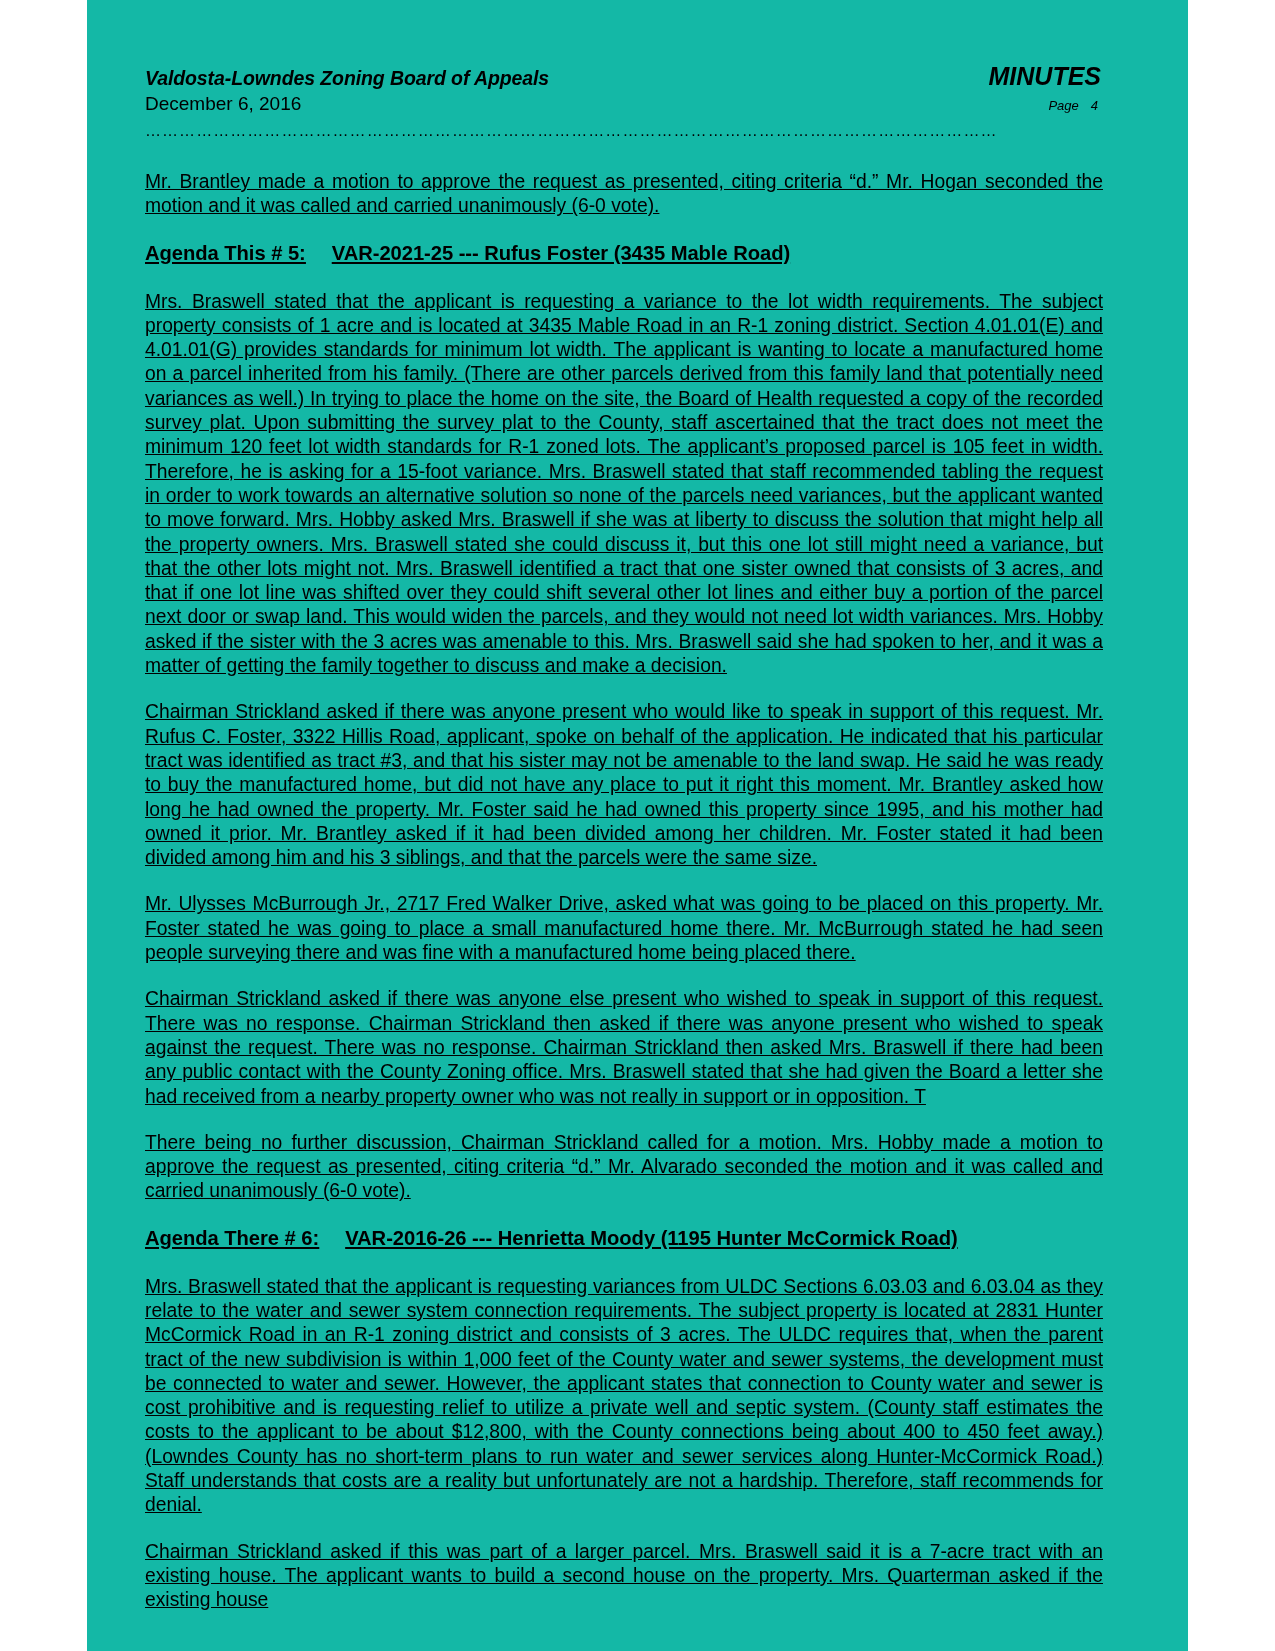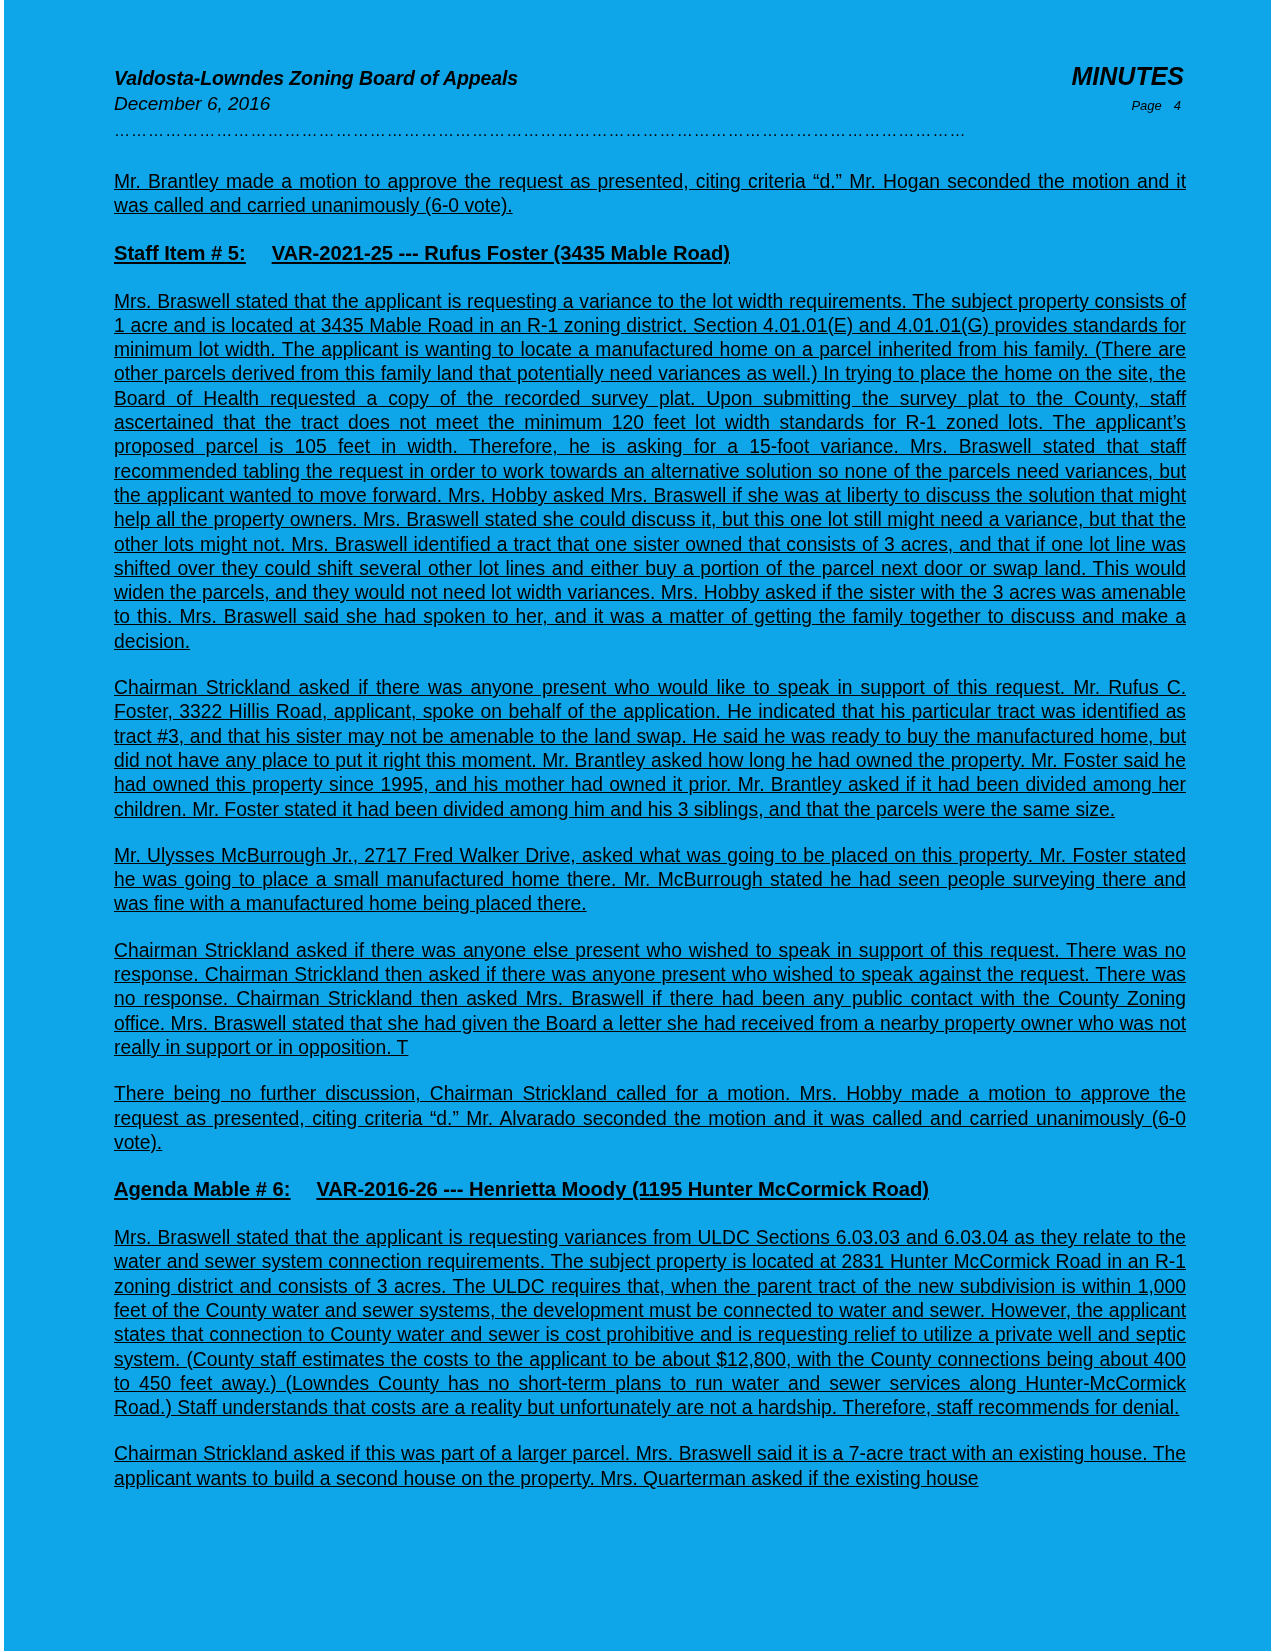--- a/index.html
+++ b/index.html
@@ -7,26 +7,26 @@
     margin: 0;
     padding: 0;
     background: #ffffff;
   }
   body {
     font-family: "Liberation Sans", sans-serif;
     color: #000000;
   }
   .page {
     position: relative;
-    width: 1267px;
+    width: 1101px;
     height: 1651px;
     margin: 0 auto;
-    background: #0ea5e9;
+    background: #14b8a6;
     box-sizing: border-box;
-    padding: 62px 85px 0 110px;
+    padding: 62px 85px 0 58px;
     overflow: hidden;
   }
   
   .doc-header {
     width: 100%;
   }
   .hdr-row {
     display: flex;
     justify-content: space-between;
     align-items: baseline;
@@ -41,21 +41,20 @@
   }
   .hdr-right-title {
     font-size: 25px;
     font-weight: bold;
     font-style: italic;
     white-space: nowrap;
     padding-right: 2px;
   }
   .hdr-left-date {
     font-size: 19px;
-    font-style: italic;
     white-space: nowrap;
   }
   .hdr-right-page {
     font-size: 13px;
     font-style: italic;
     white-space: nowrap;
     padding-right: 5px;
   }
   .hdr-row.second {
     margin-top: 2px;
@@ -121,35 +120,35 @@
       </div>
     </div>
     <div class="dot-rule">……………………………………………………………………………………………………………………………………</div>
   </div>
 
   <div class="doc-body">
 
     <p class="para">Mr. Brantley made a motion to approve the request as presented, citing criteria “d.”  Mr. Hogan seconded the motion and it was called and carried unanimously (6-0 vote).</p>
 
     <h2 class="agenda-head">
-      <span class="label">Staff Item  # 5:</span><span class="gap"></span><span>VAR-2021-25 --- Rufus Foster (3435 Mable Road)</span>
+      <span class="label">Agenda This  # 5:</span><span class="gap"></span><span>VAR-2021-25 --- Rufus Foster (3435 Mable Road)</span>
     </h2>
 
     <p class="para">Mrs. Braswell stated that the applicant is requesting a variance to the lot width requirements.  The subject property consists of 1 acre and is located at 3435 Mable Road in an R-1 zoning district.  Section 4.01.01(E) and 4.01.01(G) provides standards for minimum lot width.  The applicant is wanting to locate a manufactured home on a parcel inherited from his family.  (There are other parcels derived from this family land that potentially need variances as well.)  In trying to place the home on the site, the Board of Health requested a copy of the recorded survey plat.  Upon submitting the survey plat to the County, staff ascertained that the tract does not meet the minimum 120 feet lot width standards for R-1 zoned lots.  The applicant’s proposed parcel is 105 feet in width.  Therefore, he is asking for a 15-foot variance.  Mrs. Braswell stated that staff recommended tabling the request in order to work towards an alternative solution so none of the parcels need variances, but the applicant wanted to move forward.  Mrs. Hobby asked Mrs. Braswell if she was at liberty to discuss the solution that might help all the property owners. Mrs. Braswell stated she could discuss it, but this one lot still might need a variance, but that the other lots might not.  Mrs. Braswell identified a tract that one sister owned that consists of 3 acres, and that if one lot line was shifted over they could shift several other lot lines and either buy a portion of the parcel next door or swap land.  This would widen the parcels, and they would not need lot width variances.  Mrs. Hobby asked if the sister with the 3 acres was amenable to this.  Mrs. Braswell said she had spoken to her, and it was a matter of getting the family together to discuss and make a decision.</p>
 
     <p class="para">Chairman Strickland asked if there was anyone present who would like to speak in support of this request.  Mr. Rufus C. Foster, 3322 Hillis Road, applicant, spoke on behalf of the application.  He indicated that his particular tract was identified as tract #3, and that his sister may not be amenable to the land swap.  He said he was ready to buy the manufactured home, but did not have any place to put it right this moment.  Mr. Brantley asked how long he had owned the property.  Mr. Foster said he had owned this property since 1995, and his mother had owned it prior.  Mr. Brantley asked if it had been divided among her children.  Mr. Foster stated it had been divided among him and his 3 siblings, and that the parcels were the same size.</p>
 
     <p class="para">Mr. Ulysses McBurrough Jr., 2717 Fred Walker Drive, asked what was going to be placed on this property.  Mr. Foster stated he was going to place a small manufactured home there.  Mr. McBurrough stated he had seen people surveying there and was fine with a manufactured home being placed there.</p>
 
     <p class="para">Chairman Strickland asked if there was anyone else present who wished to speak in support of this request.  There was no response.  Chairman Strickland then asked if there was anyone present who wished to speak against the request.  There was no response.  Chairman Strickland then asked Mrs. Braswell if there had been any public contact with the County Zoning office.  Mrs. Braswell stated that she had given the Board a letter she had received from a nearby property owner who was not really in support or in opposition.  T</p>
 
     <p class="para">There being no further discussion, Chairman Strickland called for a motion. Mrs. Hobby made a motion to approve the request as presented, citing criteria “d.”   Mr. Alvarado seconded the motion and it was called and carried unanimously (6-0 vote).</p>
 
     <h2 class="agenda-head">
-      <span class="label">Agenda Mable  # 6:</span><span class="gap"></span><span>VAR-2016-26 --- Henrietta Moody (1195 Hunter McCormick Road)</span>
+      <span class="label">Agenda There  # 6:</span><span class="gap"></span><span>VAR-2016-26 --- Henrietta Moody (1195 Hunter McCormick Road)</span>
     </h2>
 
     <p class="para">Mrs. Braswell stated that the applicant is requesting variances from ULDC Sections 6.03.03 and 6.03.04 as they relate to the water and sewer system connection requirements. The subject property is located at 2831 Hunter McCormick Road in an R-1 zoning district and consists of 3 acres.  The ULDC requires that, when the parent tract of the new subdivision is within 1,000 feet of the County water and sewer systems, the development must be connected to water and sewer.  However, the applicant states that connection to County water and sewer is cost prohibitive and is requesting relief to utilize a private well and septic system.  (County staff estimates the costs to the applicant to be about $12,800, with the County connections being about 400 to 450 feet away.) (Lowndes County has no short-term plans to run water and sewer services along Hunter-McCormick Road.)   Staff understands that costs are a reality but unfortunately are not a hardship.  Therefore, staff recommends for denial.</p>
 
     <p class="para">Chairman Strickland asked if this was part of a larger parcel.  Mrs. Braswell said it is a 7-acre tract with an existing house.  The applicant wants to build a second house on the property.  Mrs. Quarterman asked if the existing house</p>
 
   </div>
 </div>
 
 </body></html>

